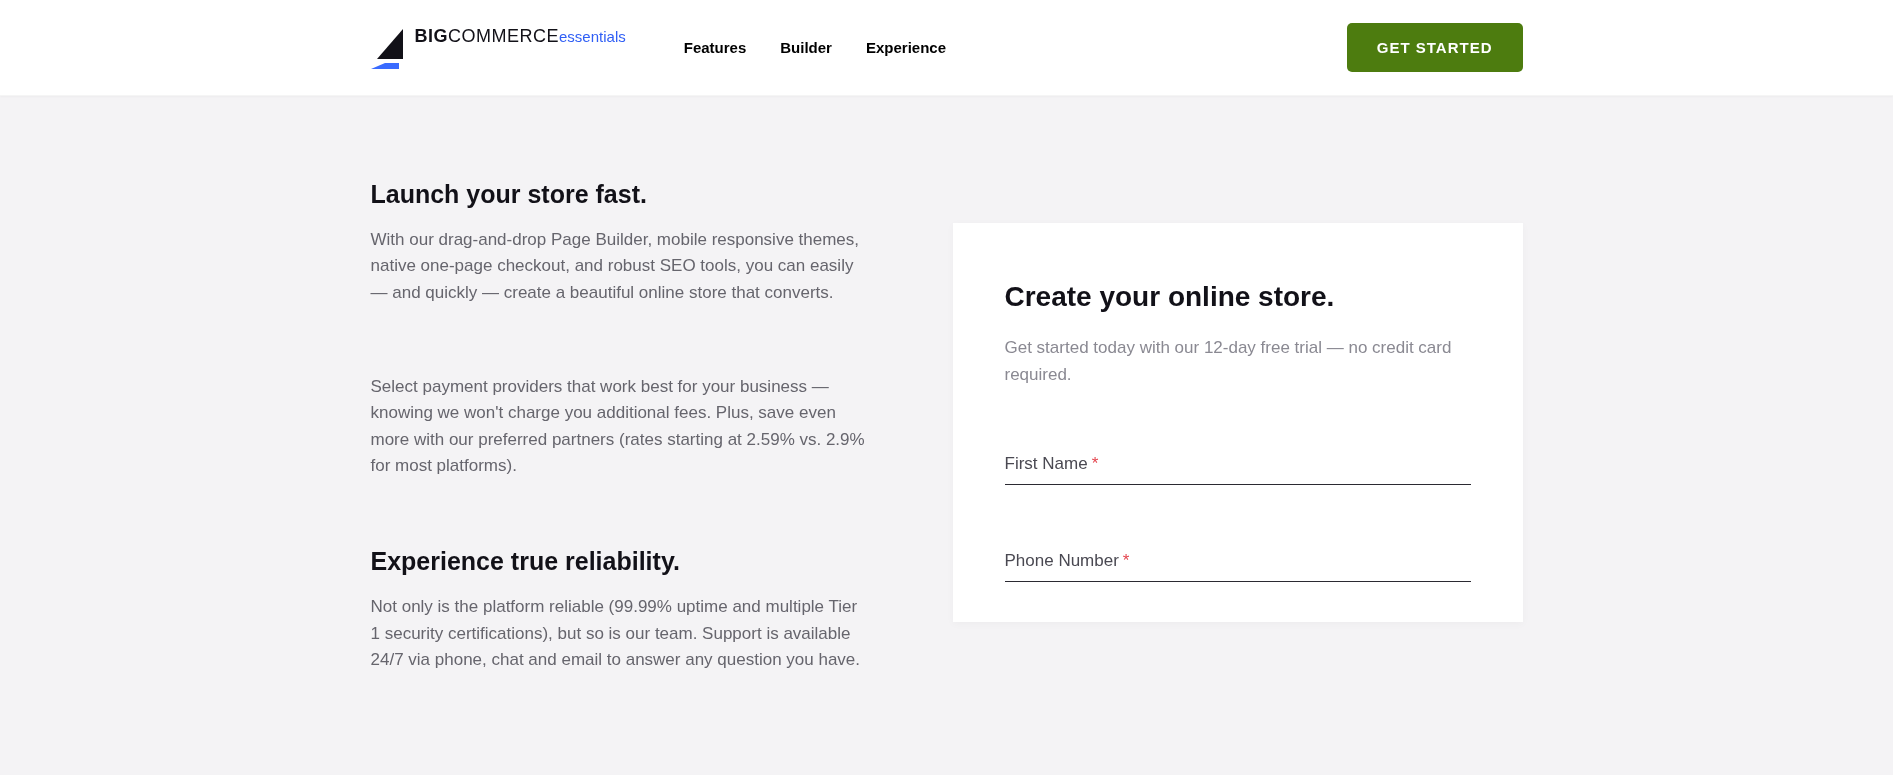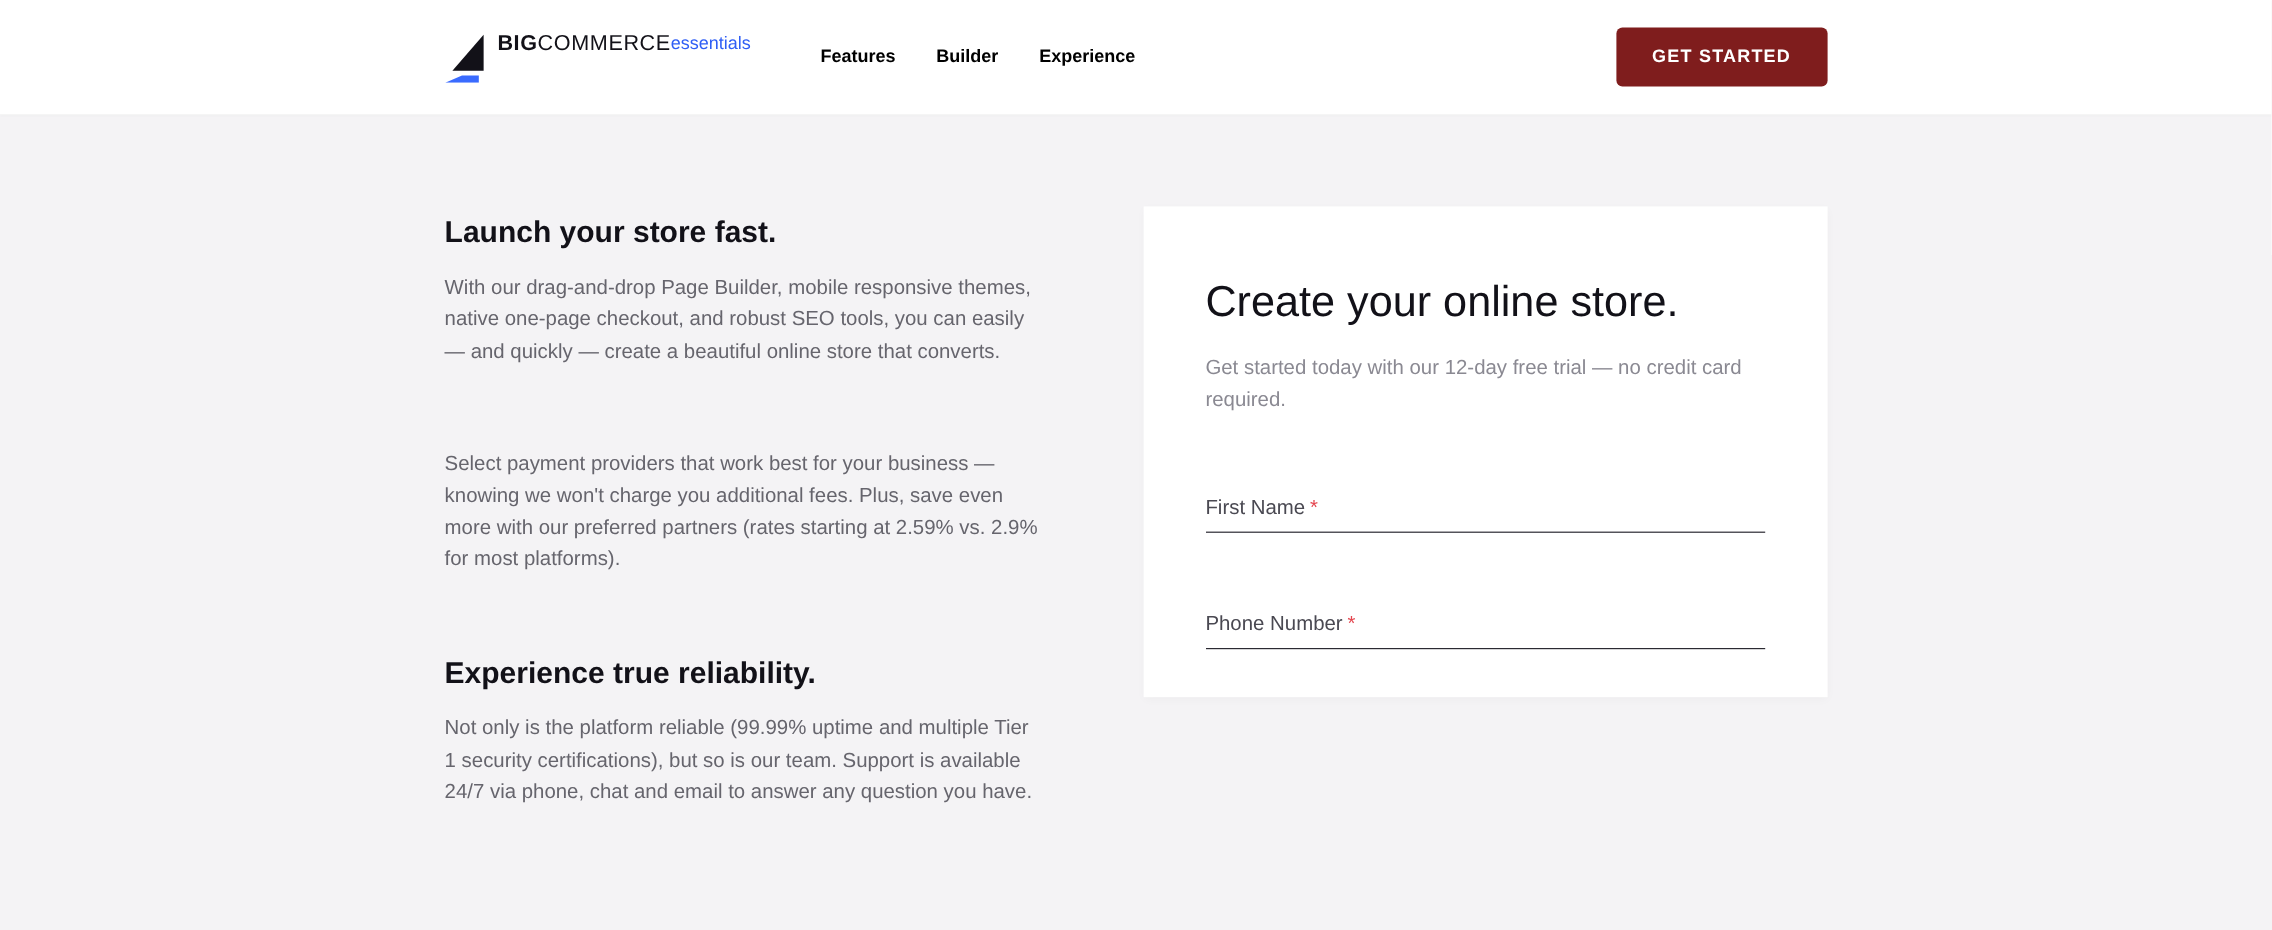--- a/index.html
+++ b/index.html
@@ -37,42 +37,42 @@
 .logo-ess { font-size: 15px; color: #2f5ef5; text-align: right; font-weight:400; margin-top:2px; }
 nav { display: flex; gap: 34px; }
 nav a {
   color: #000000;
   font-size: 15px;
   font-weight: 700;
   text-decoration: none;
 }
 .cta-btn {
   margin-left: auto;
-  background: #7f1d1d;
+  background: #4d7c0f;
   color: #fff;
   font-size: 15px;
   font-weight: 700;
   letter-spacing: 1px;
   padding: 16px 30px;
   border-radius: 5px;
   border: none;
   cursor: pointer;
 }
 .page-body {
   background: #f4f3f5;
   padding: 76px 0 0 0;
   min-height: 680px;
 }
 .content {
   max-width: 1200px;
   margin: 0 auto;
   padding: 0 24px;
   display: flex;
   gap: 86px;
-  align-items: flex-start;
+  align-items: center;
 }
 .left { flex: 1; max-width: 540px; padding-top: 8px; }
 .feature-block { margin-bottom: 68px; }
 .feature-title {
   font-size: 25px;
   font-weight: 700;
   color: #121118;
   margin-bottom: 18px;
 }
 .feature-desc {
@@ -80,22 +80,22 @@
   line-height: 1.55;
   color: #66656d;
 }
 .form-card {
   background: #fff;
   width: 570px;
   padding: 58px 52px 40px 52px;
   box-shadow: 0 2px 8px rgba(0,0,0,0.03);
 }
 .form-title {
-  font-size: 36px;
-  font-weight: 400;
+  font-size: 28px;
+  font-weight: 700;
   color: #121118;
   margin-bottom: 22px;
 }
 .form-sub {
   font-size: 17px;
   color: #8a8992;
   line-height: 1.55;
   margin-bottom: 64px;
 }
 .field { margin-bottom: 64px; position: relative; }

